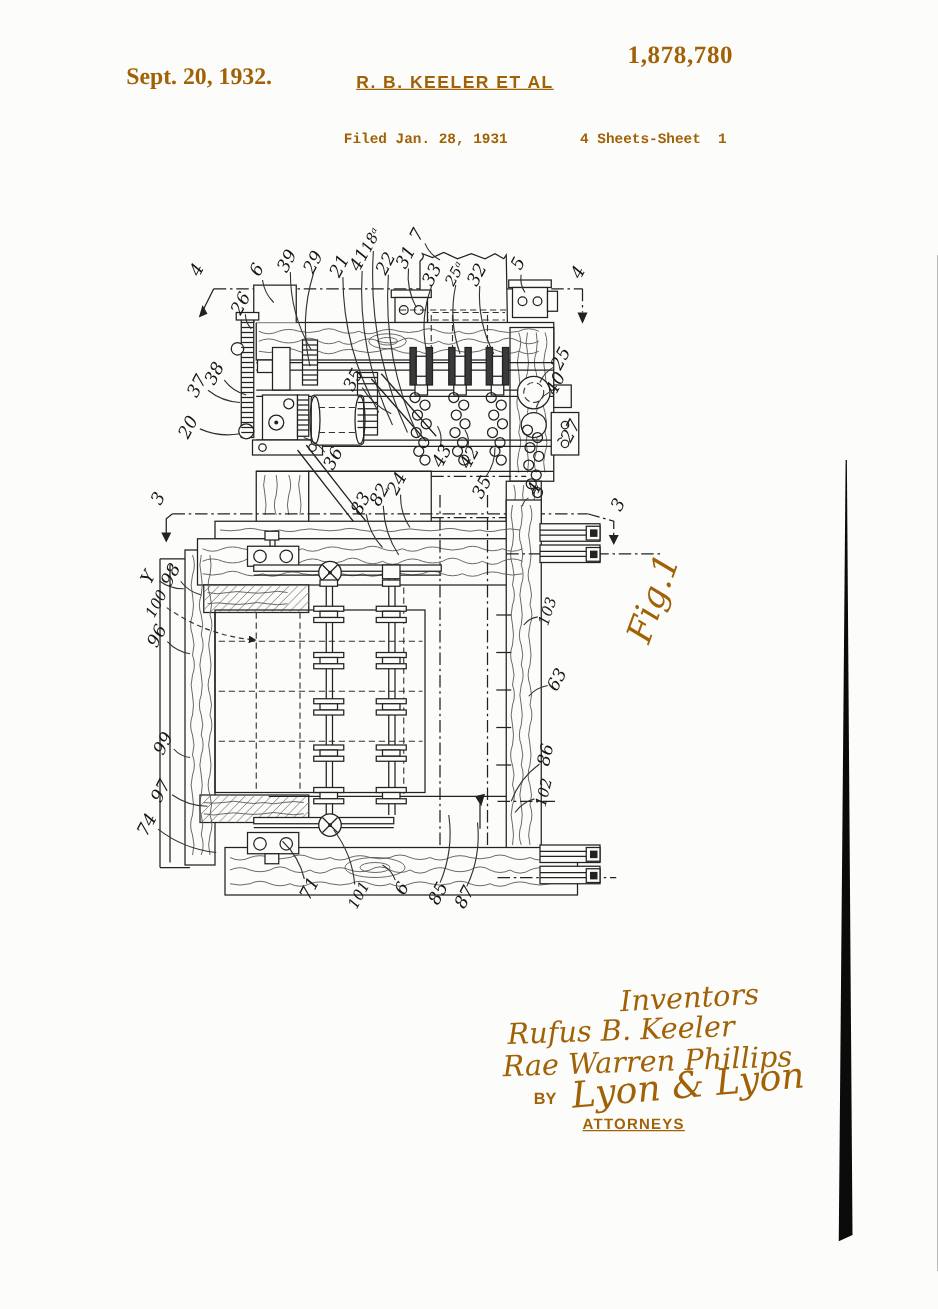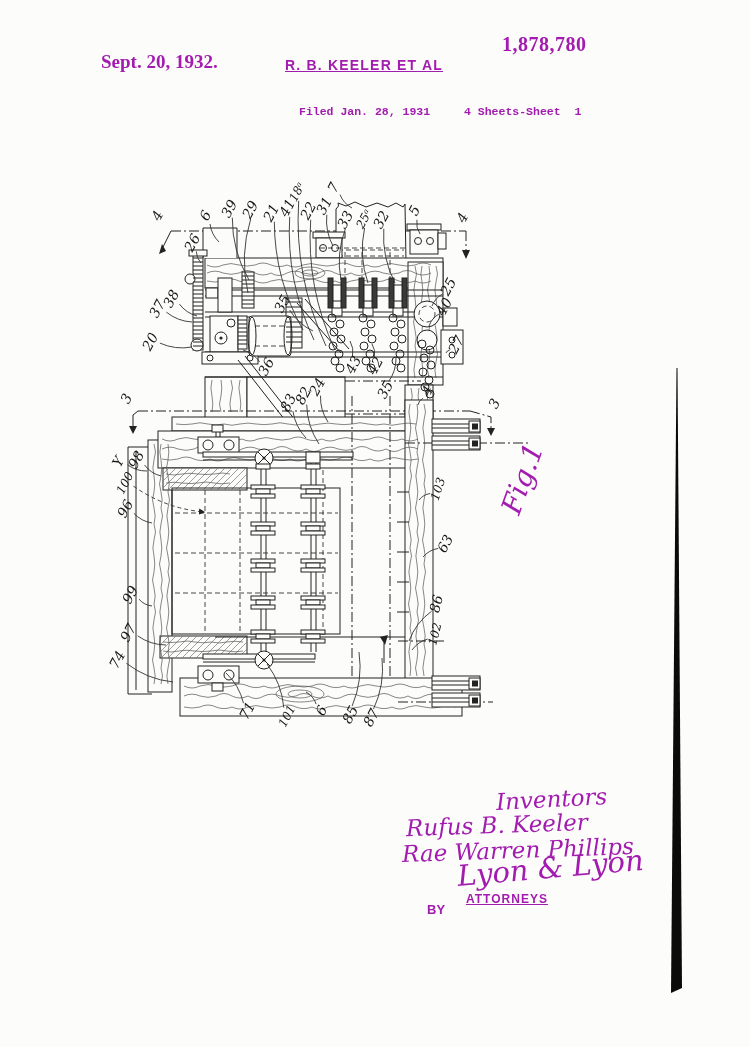--- a/index.html
+++ b/index.html
@@ -1,29 +1,29 @@
 <!DOCTYPE html>
 <html><head>
 <meta charset="utf-8">
 <style>
   html,body{margin:0;padding:0;background:#888;}
   .page{position:relative;width:750px;height:1047px;background:#fcfcfa;overflow:hidden;
-        font-family:"Liberation Serif",serif;color:#a21caf;}
+        font-family:"Liberation Serif",serif;color:#a16207;}
   .t{position:absolute;white-space:pre;}
   .hdr-date{left:101px;top:51px;font:bold 19px "Liberation Serif",serif;}
   .hdr-name{left:285px;top:57px;font:bold 14px "Liberation Sans",sans-serif;letter-spacing:1.2px;text-decoration:underline;}
   .hdr-num{left:502px;top:33px;font:bold 20px "Liberation Serif",serif;letter-spacing:.5px;}
   .hdr-title{left:217px;top:81px;font:bold 11.5px "Liberation Mono",monospace;letter-spacing:.4px;}
-  .hdr-filed{left:299px;top:105px;font:bold 11.5px "Liberation Mono",monospace;}
+  .hdr-filed{left:275px;top:105px;font:bold 11.5px "Liberation Mono",monospace;}
   .hdr-sheet{left:464px;top:105px;font:bold 11.5px "Liberation Mono",monospace;}
   .fig-label{left:486px;top:462px;font:italic 28px "DejaVu Serif",serif;transform:rotate(-70deg);}
   .sig-inventors{left:496px;top:786px;font:italic 23px "DejaVu Serif",serif;transform:rotate(-3deg);}
   .sig-1{left:406px;top:812px;font:italic 23px "DejaVu Serif",serif;transform:rotate(-2deg);}
   .sig-2{left:402px;top:837px;font:italic 23px "DejaVu Serif",serif;transform:rotate(-2deg);}
-  .sig-by{left:427px;top:902px;font:bold 13px "Liberation Sans",sans-serif;text-align:right;}
+  .sig-by{left:427px;top:871px;font:bold 13px "Liberation Sans",sans-serif;text-align:right;}
   .sig-att{left:457px;top:851px;font:italic 29px "DejaVu Serif",serif;transform:rotate(-5deg);}
   .sig-attorneys{left:466px;top:892px;font:bold 12px "Liberation Sans",sans-serif;letter-spacing:1px;text-decoration:underline;}
   svg.draw{position:absolute;left:0;top:0;}
   svg .s{stroke:#222;fill:none;stroke-width:1;}
   svg .w{stroke:#222;fill:#fcfcfa;stroke-width:1;}
   svg .dd{stroke:#222;fill:none;stroke-width:1;stroke-dasharray:10 3 2 3;}
   svg .da{stroke:#333;fill:none;stroke-width:.9;stroke-dasharray:5 3;}
   svg .grain{stroke:#555;fill:none;stroke-width:.7;}
   svg .leader{stroke:#333;fill:none;stroke-width:.9;}
   svg .leader-d{stroke:#333;fill:none;stroke-width:.9;stroke-dasharray:4 3;}

